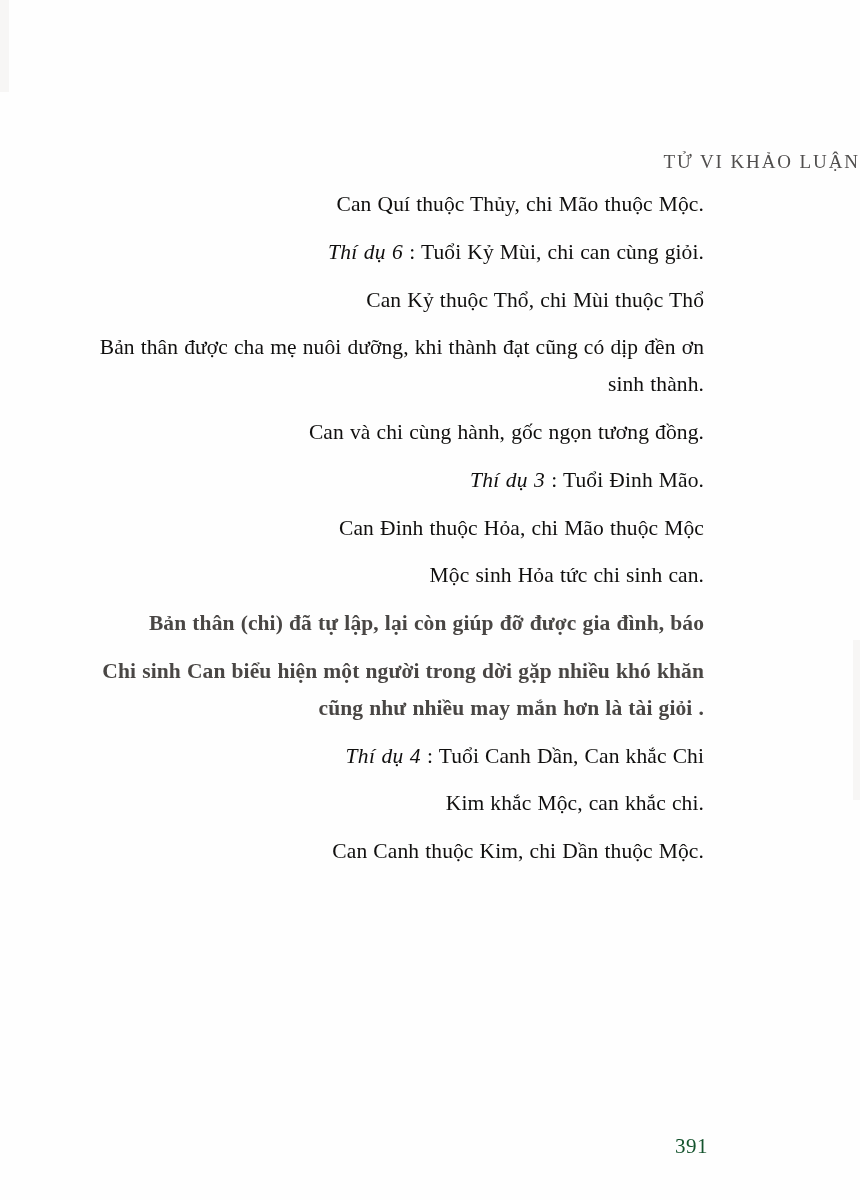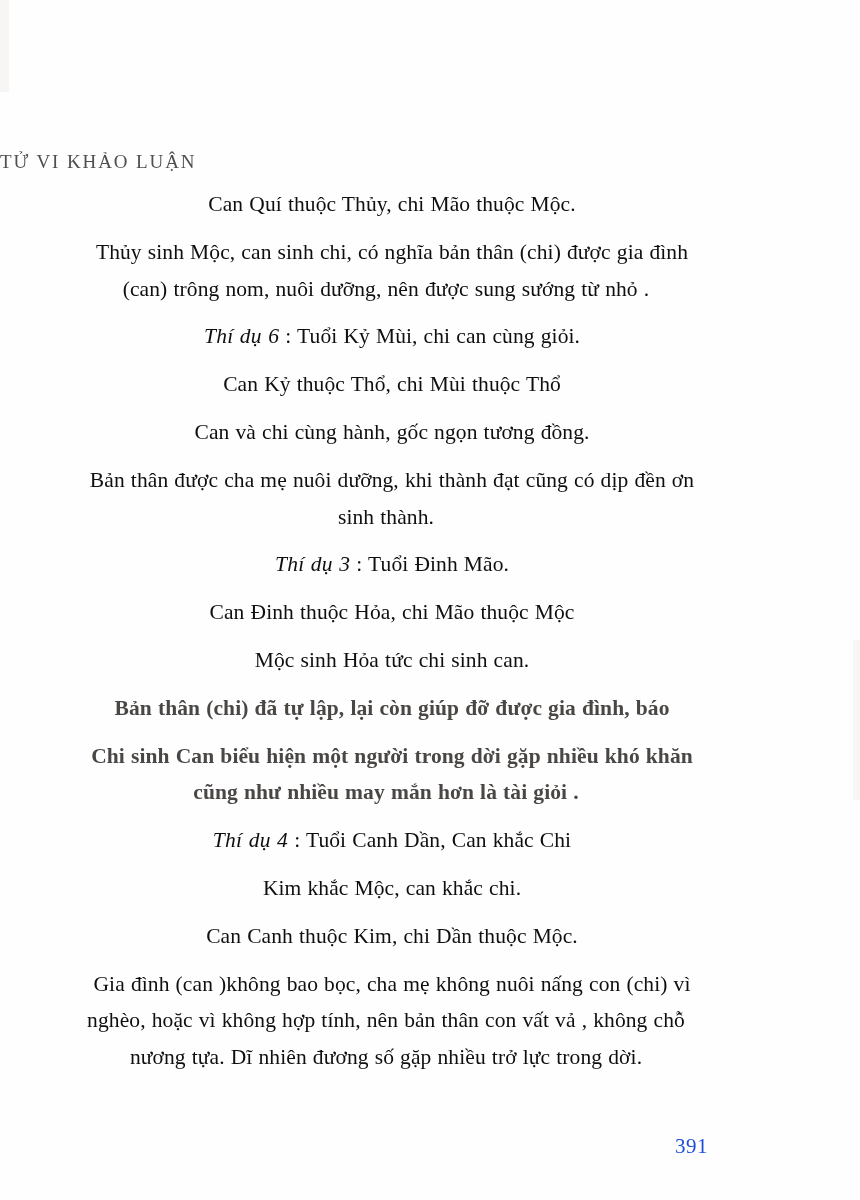--- a/index.html
+++ b/index.html
@@ -17,42 +17,42 @@
     font-family: "Liberation Serif", "DejaVu Serif", serif;
     color: #100f0e;
   }
 
   
   .running-head {
     position: absolute;
     top: 151px;
     left: 0;
     width: 860px;
-    text-align: left;
+    text-align: right;
     font-size: 19px;
     letter-spacing: 1.9px;
     color: #2a2827;
     font-weight: 400;
     opacity: .82;
     filter: blur(.24px);
   }
 
   
   .body-col {
     position: absolute;
     left: 68px;
     top: 186px;
     width: 636px;
   }
 
   p.para {
     margin: 0 0 0 0;
     font-size: 21.5px;
     line-height: 36.8px;
-    text-align: center;
+    text-align: right;
     text-indent: 12px;
     letter-spacing: .1px;
     word-spacing: .6px;
   }
 
   
   .blk { position: relative; }
   .blk + .blk { margin-top: 11px; }
 
   .ex-label { font-style: italic; letter-spacing: .3px; }
@@ -77,21 +77,21 @@
   .light-ink { color: #3a3735; opacity: .92; font-weight: bold; }
 
   
   .folio {
     position: absolute;
     left: 0;
     top: 1134px;
     width: 708px;
     text-align: right;
     font-size: 21px;
-    color: #1d4ed8;
+    color: #14532d;
     letter-spacing: .5px;
   }
 
   
   .edge-mark {
     position: absolute;
     background: #f0eeec;
     opacity: .55;
   }
   .edge-mark.m1 { left: 0;   top: 0;    width: 9px;  height: 92px; }
@@ -106,38 +106,35 @@
   <div class="edge-mark m2"></div>
 
   <div class="running-head">TỬ VI KHẢO LUẬN</div>
 
   <div class="body-col">
 
     <div class="blk">
       <p class="para">Can Quí thuộc Thủy, chi Mão thuộc Mộc.</p>
     </div>
 
-    <div class="blk">
-      <p class="para">Thủy sinh Mộc, can sinh chi, có nghĩa bản thân (chi) được gia đình (can) trông nom, nuôi dưỡng, nên được sung sướng từ nhỏ .</p>
-    </div>
 
     <div class="blk">
       <p class="para"><span class="ex-label">Thí dụ 6</span><span> : Tuổi Kỷ Mùi, chi can cùng giỏi.</span></p>
     </div>
 
     <div class="blk">
       <p class="para">Can Kỷ thuộc Thổ, chi Mùi thuộc Thổ</p>
     </div>
 
     <div class="blk">
-      <p class="para">Can và chi cùng hành, gốc ngọn tương đồng.</p>
+      <p class="para">Bản thân được cha mẹ nuôi dưỡng, khi thành đạt cũng có dịp đền ơn sinh thành.</p>
     </div>
 
     <div class="blk">
-      <p class="para">Bản thân được cha mẹ nuôi dưỡng, khi thành đạt cũng có dịp đền ơn sinh thành.</p>
+      <p class="para">Can và chi cùng hành, gốc ngọn tương đồng.</p>
     </div>
 
 
     <div class="blk">
       <p class="para"><span class="ex-label">Thí dụ 3</span><span> : Tuổi Đinh Mão.</span></p>
     </div>
 
     <div class="blk">
       <p class="para">Can Đinh thuộc Hỏa, chi Mão thuộc Mộc</p>
     </div>
@@ -159,21 +156,18 @@
     </div>
 
     <div class="blk">
       <p class="para">Kim khắc Mộc, can khắc chi.</p>
     </div>
 
     <div class="blk">
       <p class="para">Can Canh thuộc Kim, chi Dần thuộc Mộc.</p>
     </div>
 
-    <div class="blk">
-      <p class="para">Gia đình (can )không bao bọc, cha mẹ không nuôi nấng con (chi) vì nghèo, hoặc vì không hợp tính, nên bản thân con vất vả , không chỗ nương tựa. Dĩ nhiên đương số gặp nhiều trở lực trong dời.</p>
-    </div>
 
   </div>
 
   <div class="folio">391</div>
 
 </div>
 
 </body></html>

